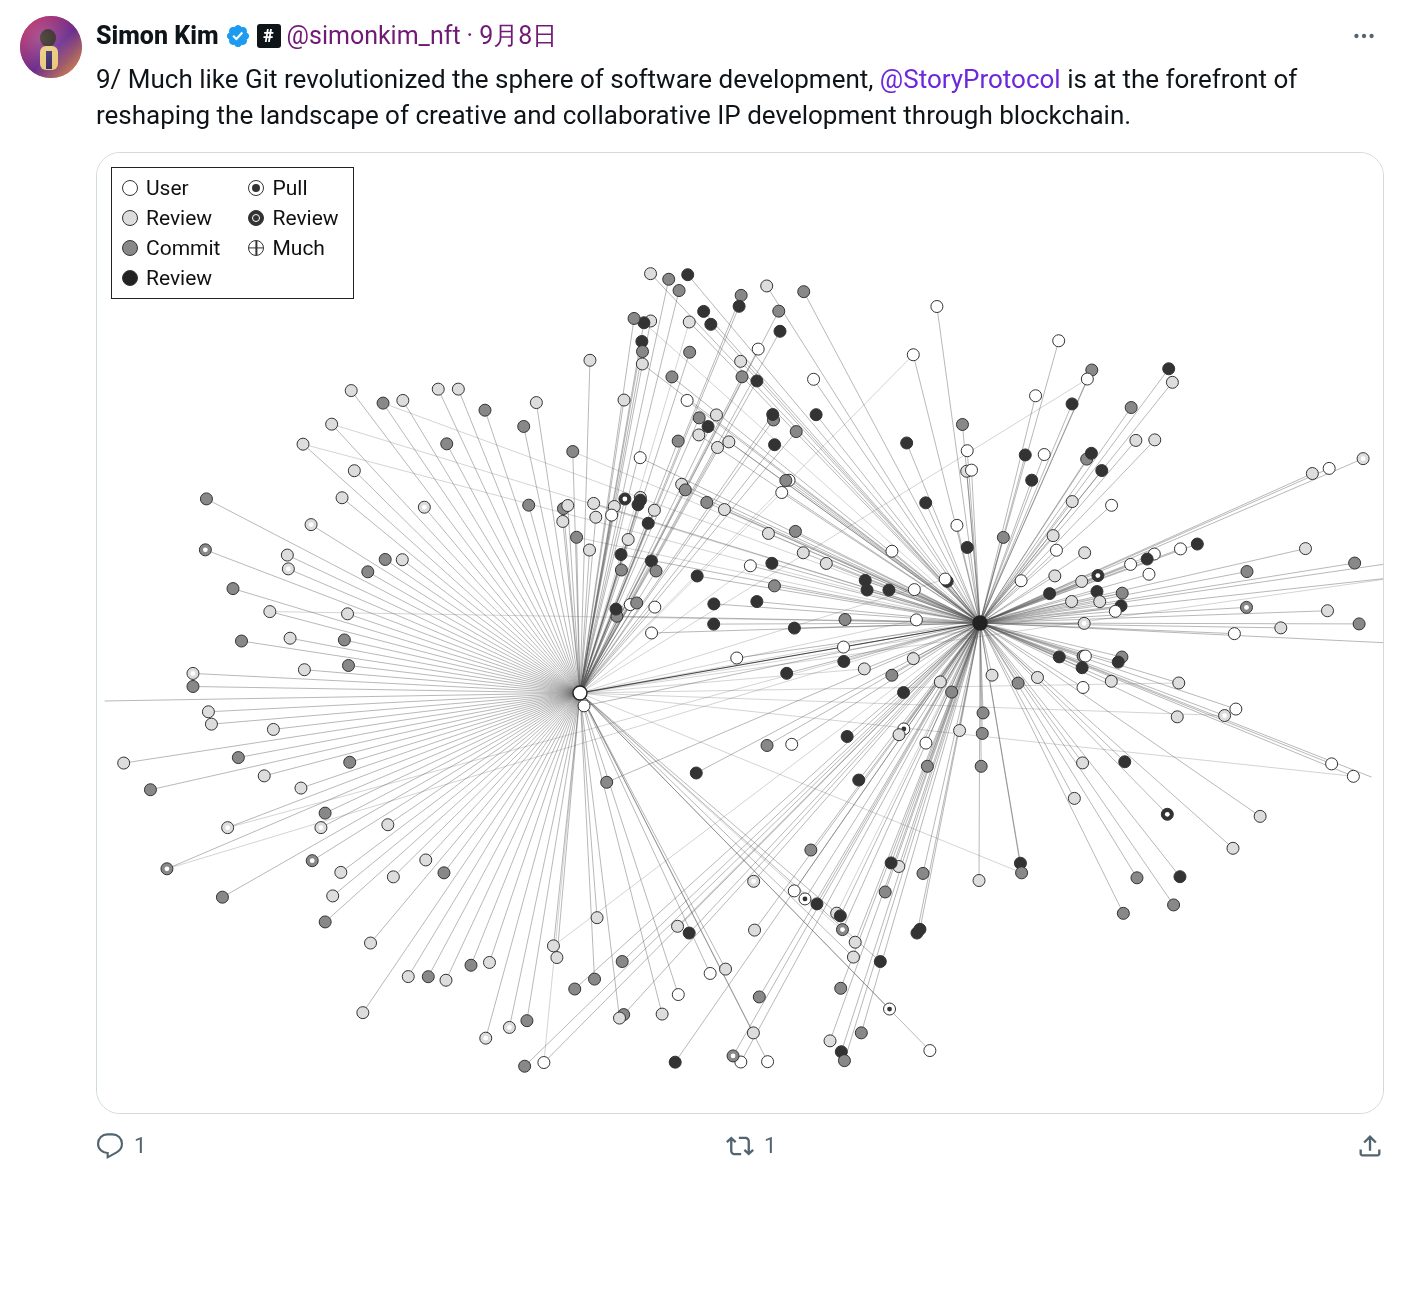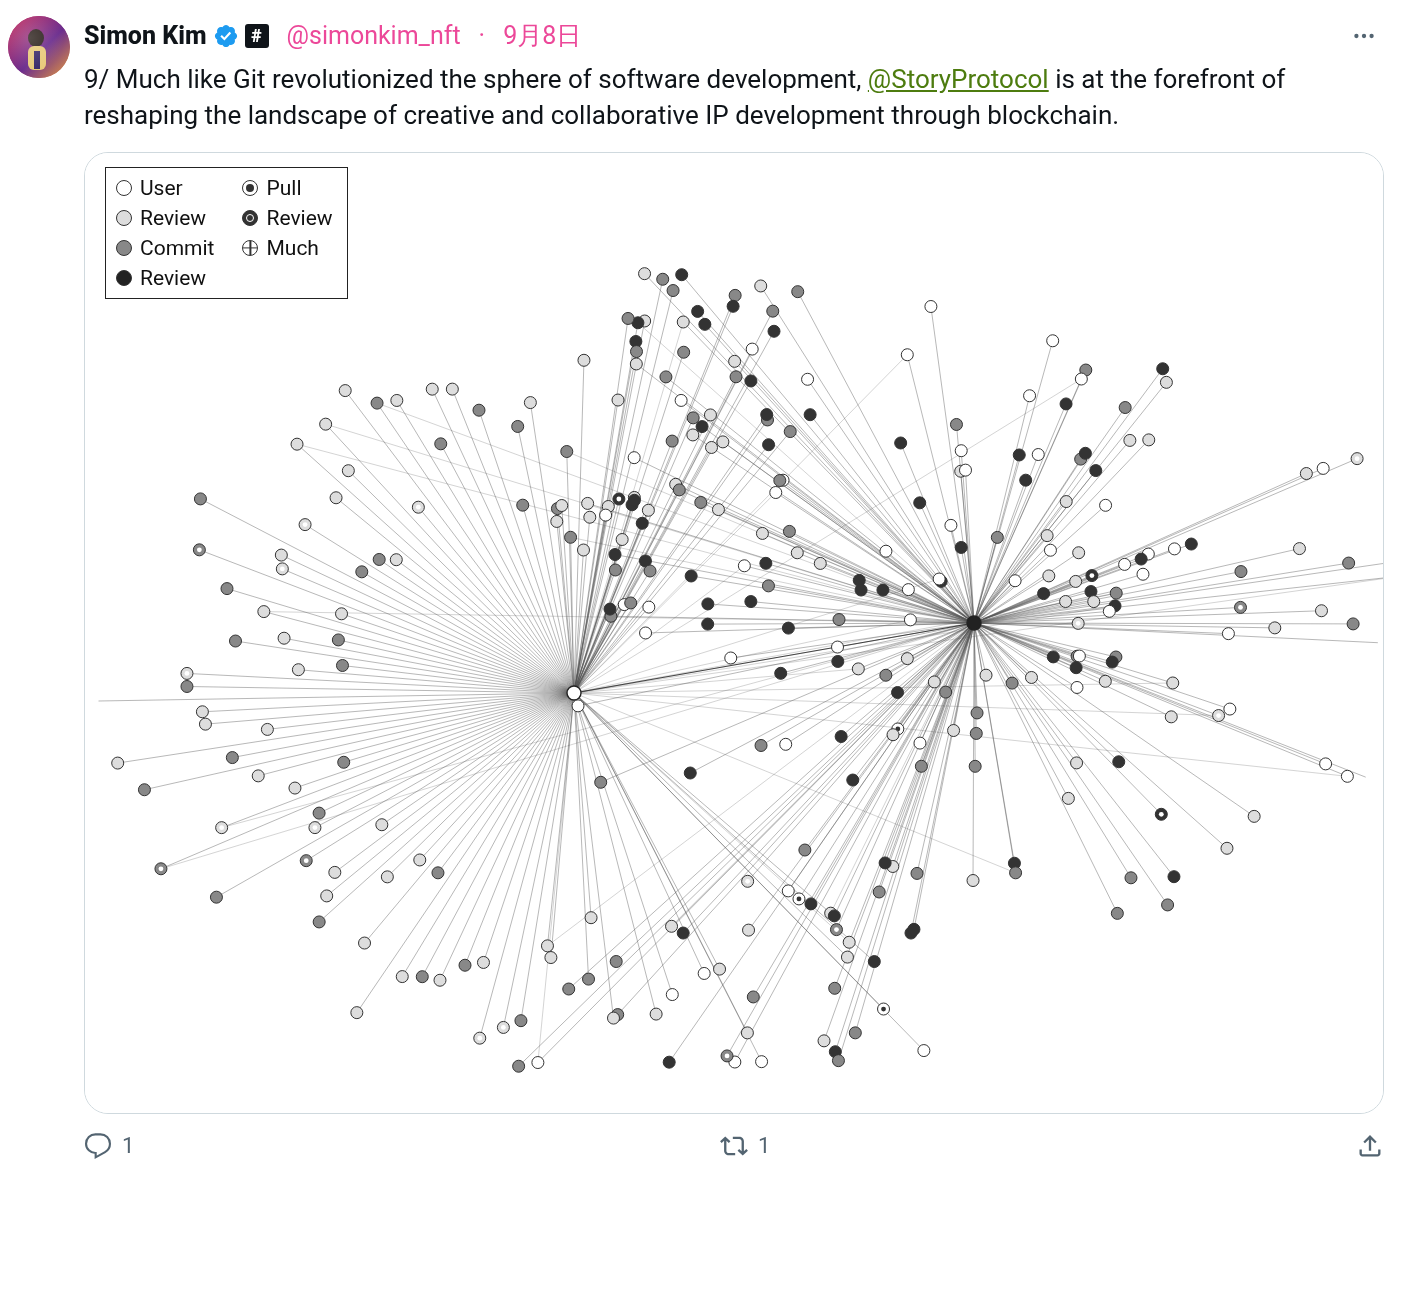--- a/index.html
+++ b/index.html
@@ -4,21 +4,21 @@
 <style>
   * { box-sizing: border-box; margin: 0; padding: 0; }
   body {
     font-family: -apple-system, BlinkMacSystemFont, "Segoe UI", Roboto, Helvetica, Arial, sans-serif;
     background: #fff;
     color: #0f1419;
     width: 1404px;
   }
   .tweet-container {
     display: flex;
-    padding: 16px 20px 0 8px;
+    padding: 16px 20px 0 20px;
     gap: 14px;
   }
   .avatar {
     width: 62px; height: 62px; border-radius: 50%;
     flex: 0 0 62px;
     overflow: hidden;
     background: linear-gradient(135deg, #c92a5a 0%, #7b2d8e 50%, #e89b3c 100%);
     position: relative;
   }
   .avatar::after{
@@ -33,48 +33,48 @@
     font-size: 25px; line-height: 1.2;
   }
   .display-name { font-weight: 800; color:#0f1419; }
   .verified-badge { width: 26px; height: 26px; color:#1d9bf0; display:inline-flex; }
   .hash-badge {
     width: 24px; height: 24px; background: #0f1419; color:#fff;
     display:inline-flex; align-items:center; justify-content:center;
     font-weight:900; font-size:18px; border-radius:3px;
   }
   .meta-gray { color:#536471; }
-  .handle, .dot, .date { color:#ec4899;margin-left:12px; }
+  .handle, .dot, .date { color:#701a75; }
   .more-btn {
     margin-left:auto; width:40px; height:40px;
     display:flex; align-items:center; justify-content:center;
     color:#536471; border-radius:50%;
   }
   .tweet-text {
     margin-top: 6px;
     font-size: 26px;
     line-height: 1.38;
     color:#0f1419;
   }
-  .mention { color:#4d7c0f;text-decoration:underline; }
+  .mention { color:#6d28d9; }
   .media-card {
     margin-top: 18px;
     border: 1px solid #cfd9de;
     border-radius: 24px;
     overflow:hidden;
     background:#fff;
   }
   .media-inner{
     position:relative;
     width:100%;
     height:960px;
     background:#fff;
   }
   .legend-box{
-    position:absolute; top:14px; left:20px;
+    position:absolute; top:14px; left:14px;
     border:1.5px solid #222; background:#fff;
     padding:8px 14px 8px 10px;
     display:grid;
     grid-template-columns: auto auto;
     column-gap: 28px;
     row-gap: 6px;
     font-size:21px;
     color:#111;
   }
   .legend-item{ display:flex; align-items:center; gap:8px; }

